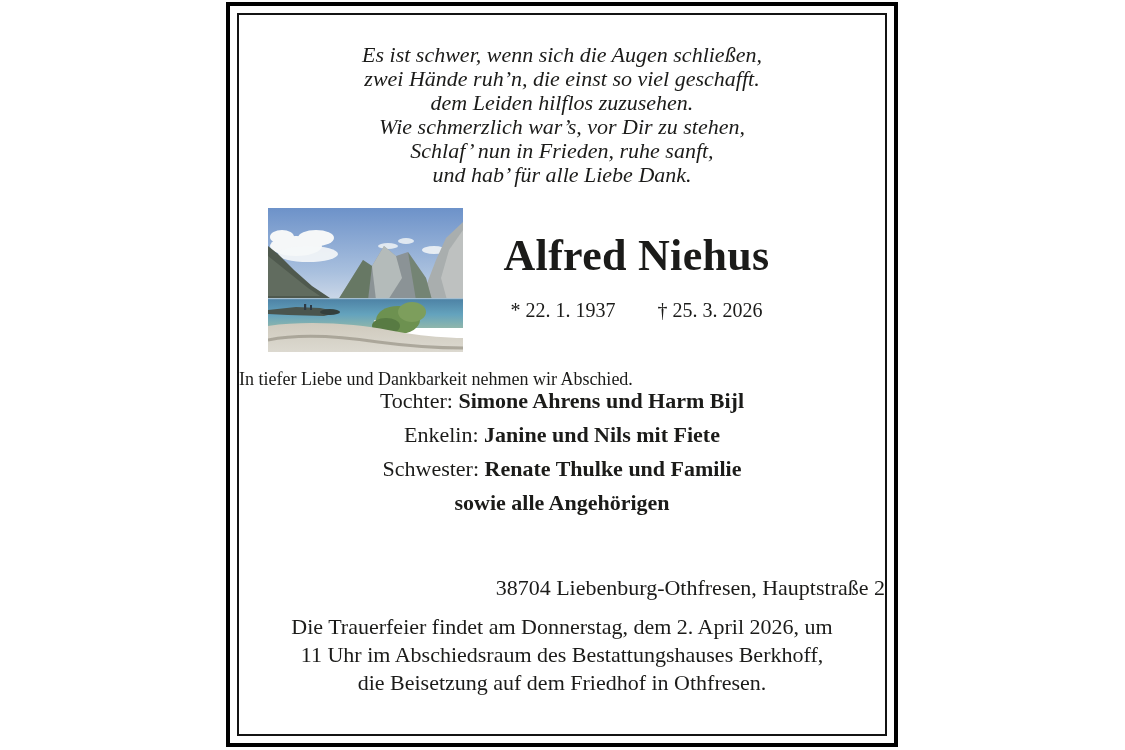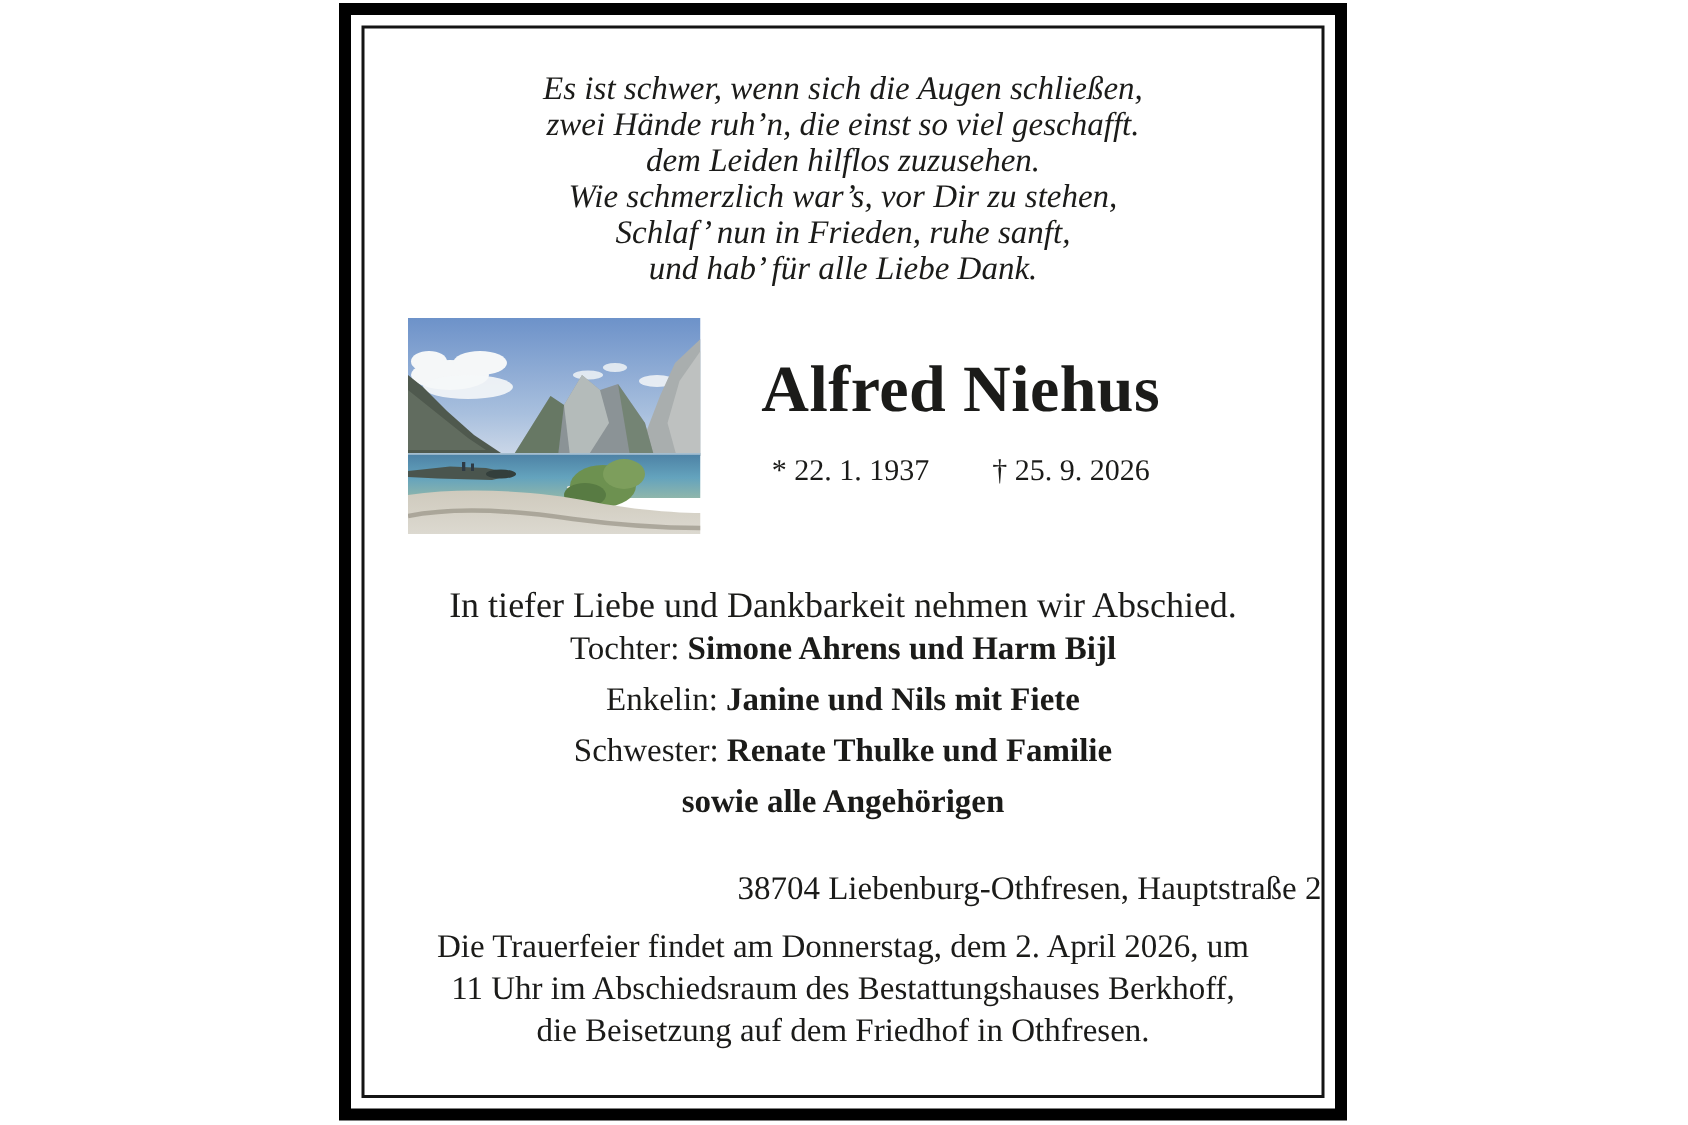--- a/index.html
+++ b/index.html
@@ -7,21 +7,21 @@
     --paper:#ffffff;
   }
   html,body{margin:0;padding:0;background:var(--paper);}
   .page{
     position:relative;width:1125px;height:750px;overflow:hidden;
     background:var(--paper);color:var(--ink);
     font-family:"Liberation Serif","DejaVu Serif",serif;
   }
   .frame{
     position:absolute;left:226px;top:2px;width:672px;height:745px;
-    box-sizing:border-box;border:8px solid #000000;padding:7px;background:var(--paper);
+    box-sizing:border-box;border:4px solid #000000;padding:7px;background:var(--paper);
   }
   .inner{
     position:relative;width:100%;height:100%;box-sizing:border-box;
     border:2px solid #141414;
   }
   .poem{
     position:absolute;top:28px;left:0;right:0;text-align:center;
     font-style:italic;font-size:22px;line-height:24px;
   }
   .photo{
@@ -30,24 +30,24 @@
   .id-block{
     position:absolute;left:225px;top:218px;width:345px;text-align:center;
   }
   .name{
     font-size:44px;font-weight:bold;line-height:46px;letter-spacing:.3px;white-space:nowrap;
   }
   .dates{margin-top:20px;font-size:20px;white-space:nowrap;}
   .dates .birth{margin-right:21px;text-align:right;}
   .dates .death{margin-left:21px;}
   .farewell{
-    position:absolute;top:372px;left:0;right:0;text-align:center;font-size:24px;
+    position:absolute;top:354px;left:0;right:0;text-align:left;font-size:18px;
   }
   .mourners{
-    position:absolute;top:396px;left:0;right:0;text-align:center;
+    position:absolute;top:369px;left:0;right:0;text-align:center;
     font-size:22px;line-height:34px;
   }
   .mourners b{font-weight:bold;}
   .mourner-closing{font-weight:bold;}
   .address{
     position:absolute;top:560px;left:0;right:0;text-align:right;font-size:22px;
   }
   .funeral{
     position:absolute;top:598px;left:0;right:0;text-align:center;
     font-size:22px;line-height:28px;
@@ -127,21 +127,21 @@
           <ellipse cx="144" cy="104" rx="14" ry="10" fill="#7d9e5c"></ellipse>
           <ellipse cx="118" cy="118" rx="14" ry="8" fill="#587b43"></ellipse>
         </g>
         <path d="M0 118 C 40 112, 90 116, 120 122 C 150 128, 180 130, 195 130 L195 144 L0 144 Z" fill="url(#beach)"></path>
         <path d="M0 132 C 30 126, 70 128, 110 134 C 140 138, 170 140, 195 140" stroke="#8e887b" stroke-width="3" fill="none" opacity="0.6"></path>
       </svg>
 
       <div class="id-block">
         <div class="name">Alfred Niehus</div>
         <div class="dates">
-          <span class="birth">* 22. 1. 1937</span><span class="death">† 25. 9. 2026</span>
+          <span class="birth">* 22. 1. 1937</span><span class="death">† 25. 3. 2026</span>
         </div>
       </div>
 
       <div class="farewell">In tiefer Liebe und Dankbarkeit nehmen wir Abschied.</div>
 
       <div class="mourners">
         <div><span>Tochter:</span> <b>Simone Ahrens und Harm Bijl</b></div>
         <div><span>Enkelin:</span> <b>Janine und Nils mit Fiete</b></div>
         <div><span>Schwester:</span> <b>Renate Thulke und Familie</b></div>
         <div class="mourner-closing">sowie alle Angehörigen</div>

